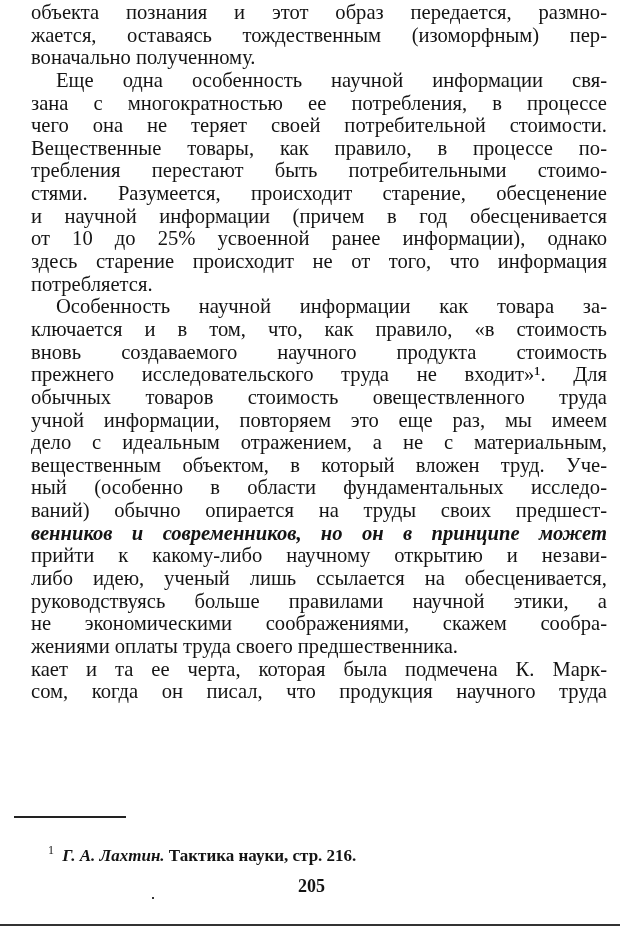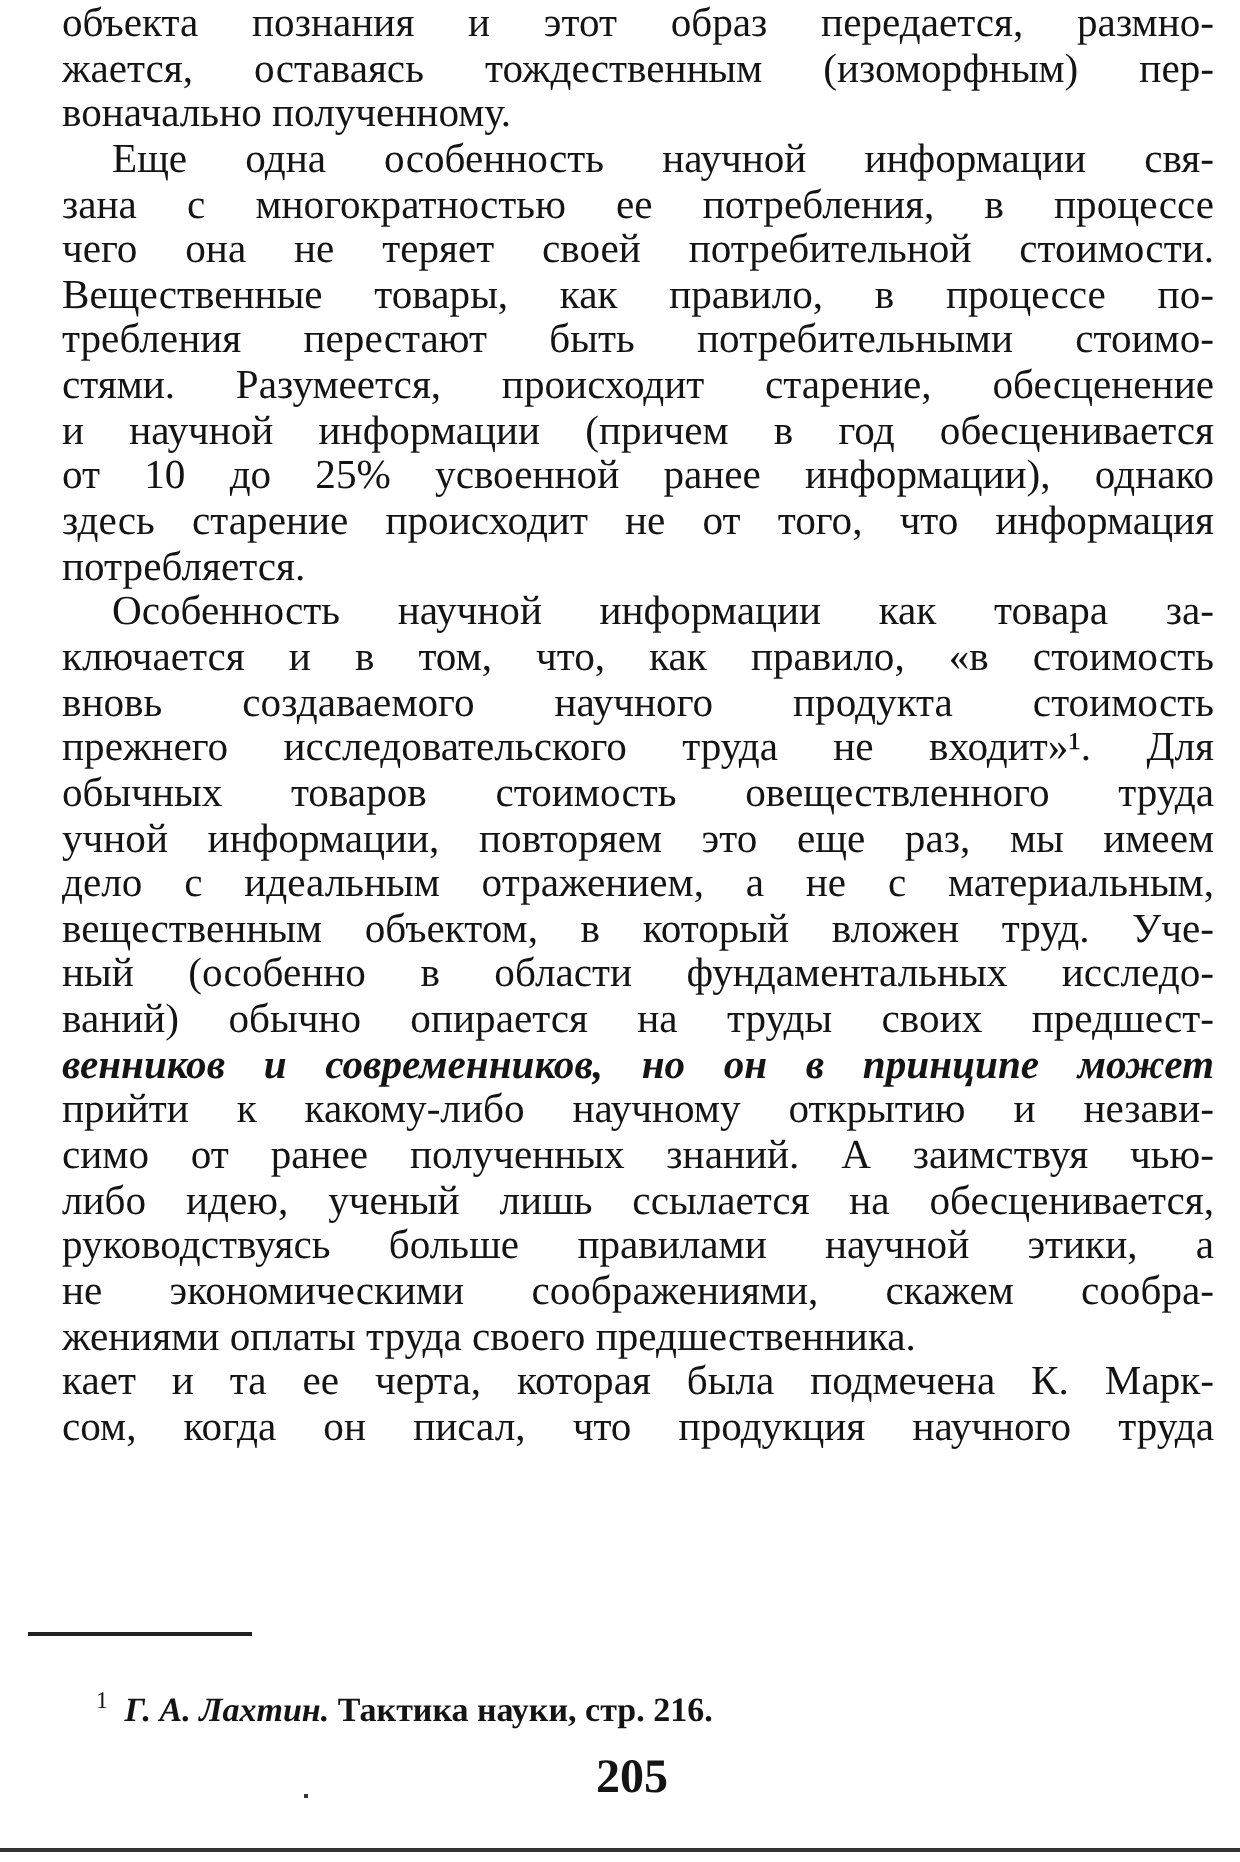--- a/index.html
+++ b/index.html
@@ -7,21 +7,21 @@
   .page { position:absolute; left:0; top:0; width:620px; height:931px; }
   .body-text { position:absolute; left:31px; top:1px; width:576px; font-family:"Liberation Serif", "DejaVu Serif", serif; font-size:20.6px; line-height:22.65px; }
   .line { display:block; white-space:nowrap; text-align:justify; text-align-last:justify; height:22.65px; overflow:visible; }
   .line.last { text-align-last:left; }
   .line.indent { padding-left:25px; }
   .it { font-style:italic;font-weight:bold; }
   .footnote-rule { position:absolute; left:14px; top:816px; width:112px; height:2px; background:#222; }
   .footnote { position:absolute; left:48px; top:843px; font-family:"Liberation Serif", "DejaVu Serif", serif; font-size:17px; font-weight:bold; white-space:nowrap; }
   .footnote .mark { font-size:12px; vertical-align:super; font-weight:normal; margin-right:4px; }
   .footnote .author { font-style:italic; }
-  .page-number { position:absolute; left:298px; top:876px; font-family:"Liberation Serif", "DejaVu Serif", serif; font-size:24px; font-weight:bold; }
+  .page-number { position:absolute; left:298px; top:876px; font-family:"Liberation Serif", "DejaVu Serif", serif; font-size:18px; font-weight:bold; }
   .bottom-rule { position:absolute; left:0; top:924px; width:620px; height:2px; background:#333; }
   .speck { position:absolute; left:152px; top:897px; width:2px; height:2px; background:#333; }
 </style>
 </head>
 <body>
 
 <div class="page">
   <div class="body-text">
     <span class="line">объекта познания и этот образ передается, размно-</span>
     <span class="line">жается, оставаясь тождественным (изоморфным) пер-</span>
@@ -41,21 +41,20 @@
     <span class="line">вновь создаваемого научного продукта стоимость</span>
     <span class="line">прежнего исследовательского труда не входит»¹. Для</span>
     <span class="line">обычных товаров стоимость овеществленного труда</span>
     <span class="line">учной информации, повторяем это еще раз, мы имеем</span>
     <span class="line">дело с идеальным отражением, а не с материальным,</span>
     <span class="line">вещественным объектом, в который вложен труд. Уче-</span>
     <span class="line">ный (особенно в области фундаментальных исследо-</span>
     <span class="line">ваний) обычно опирается на труды своих предшест-</span>
     <span class="line it">венников и современников, но он в принципе может</span>
     <span class="line">прийти к какому-либо научному открытию и незави-</span>
-    <span class="line">симо от ранее полученных знаний. А заимствуя чью-</span>
     <span class="line">либо идею, ученый лишь ссылается на обесценивается,</span>
     <span class="line">руководствуясь больше правилами научной этики, а</span>
     <span class="line">не экономическими соображениями, скажем сообра-</span>
     <span class="line last">жениями оплаты труда своего предшественника.</span>
     <span class="line">кает и та ее черта, которая была подмечена К. Марк-</span>
     <span class="line">сом, когда он писал, что продукция научного труда</span>
   </div>
 
   <div class="footnote-rule"></div>
 

